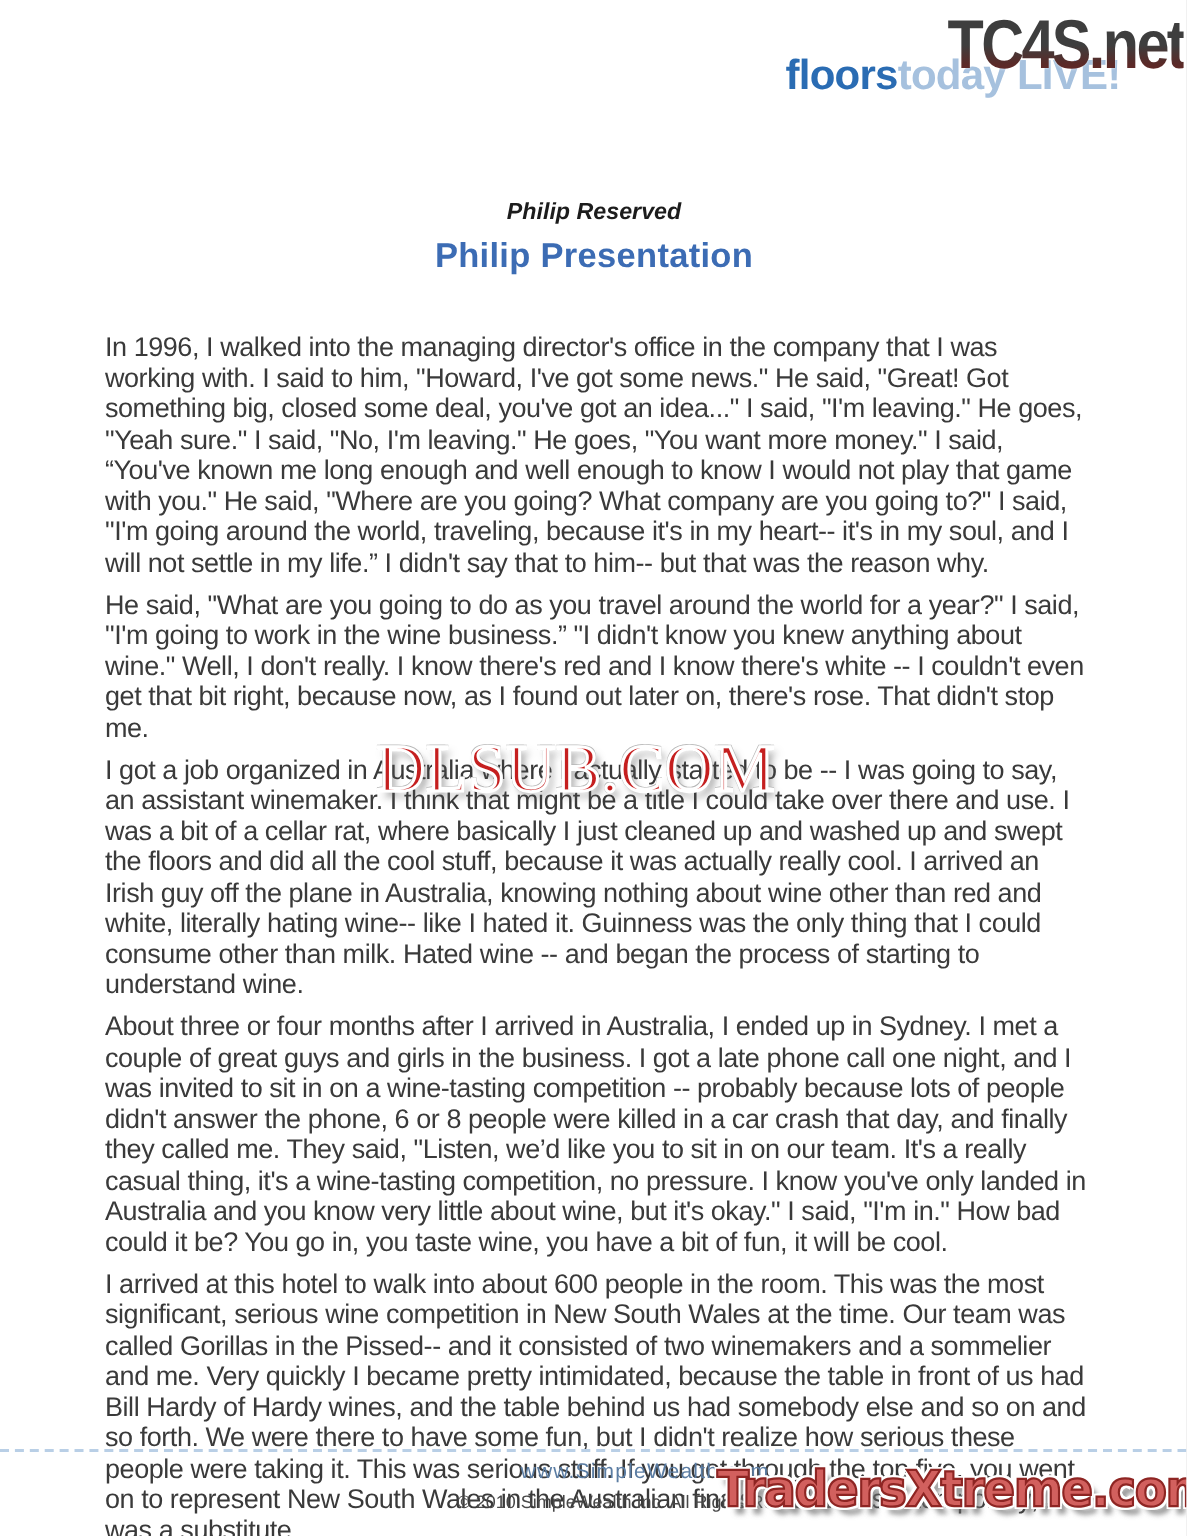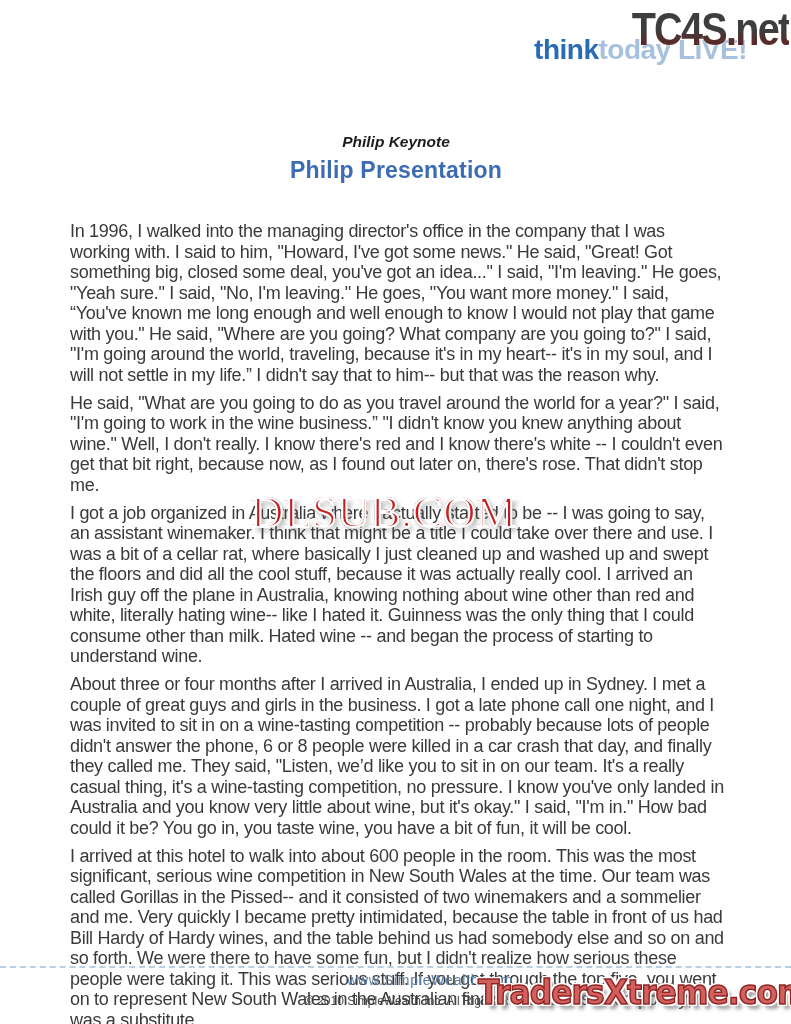--- a/index.html
+++ b/index.html
@@ -154,27 +154,27 @@
        5px  5px 4px rgba(110,110,110,0.7);
     white-space: nowrap;
   }
 </style>
 </head>
 <body>
 
 <div class="page">
 
   <div class="logo">
-    <span class="engage">think</span><span class="today">today</span><span class="live"> LIVE!</span>
+    <span class="engage">floors</span><span class="today">today</span><span class="live"> LIVE!</span>
   </div>
 
   <div class="wm-tc4s">TC4S.net</div>
 
   <div class="doc-header">
-    <div class="author">Philip Keynote</div>
+    <div class="author">Philip Reserved</div>
     <div class="title">Philip Presentation</div>
   </div>
 
   <div class="body-text">
     <p>In 1996, I walked into the managing director's office in the company that I was working with. I said to him, "Howard, I've got some news."  He said, "Great! Got something big, closed some deal, you've got an idea..." I said, "I'm leaving." He goes, "Yeah sure." I said, "No, I'm leaving." He goes, "You want more money." I said, “You've known me long enough and well enough to know I would not play that game with you." He said, "Where are you going? What company are you going to?" I said, "I'm going around the world, traveling, because it's in my heart-- it's in my soul, and I will not settle in my life.” I didn't say that to him-- but that was the reason why.</p>
     <p>He said, "What are you going to do as you travel around the world for a year?" I said, "I'm going to work in the wine business.” "I didn't know you knew anything about wine." Well, I don't really. I know there's red and I know there's white -- I couldn't even get that bit right, because now, as I found out later on, there's rose. That didn't stop me.</p>
     <p>I got a job organized in Australia where I actually started to be -- I was going to say, an assistant winemaker.  I think that might be a title I could take over there and use. I was a bit of a cellar rat, where basically I just cleaned up and washed up and swept the floors and did all the cool stuff, because it was actually really cool. I arrived an Irish guy off the plane in Australia, knowing nothing about wine other than red and white, literally hating wine-- like I hated it. Guinness was the only thing that I could consume other than milk. Hated wine -- and began the process of starting to understand wine.</p>
     <p>About three or four months after I arrived in Australia, I ended up in Sydney. I met a couple of great guys and girls in the business. I got a late phone call one night, and I was invited to sit in on a wine-tasting competition -- probably because lots of people didn't answer the phone,  6 or 8 people were killed in a car crash that day, and finally they called me. They said, "Listen, we’d like you to sit in on our team. It's a really casual thing, it's a wine-tasting competition, no pressure. I know you've only landed in Australia and you know very little about wine, but it's okay." I said, "I'm in." How bad could it be? You go in, you taste wine, you have a bit of fun, it will be cool.</p>
     <p>I arrived at this hotel to walk into about 600 people in the room. This was the most significant, serious wine competition in New South Wales at the time. Our team was called Gorillas in the Pissed-- and it consisted of two winemakers and a sommelier and me. Very quickly I became pretty intimidated, because the table in front of us had Bill Hardy of Hardy wines, and the table behind us had somebody else and so on and so forth. We were there to have some fun, but I didn't realize how serious these people were taking it. This was serious stuff. If you got through the top five, you went on to represent New South Wales in the Australian finals. Well I was a temporary; I was a substitute.</p>
   </div>

